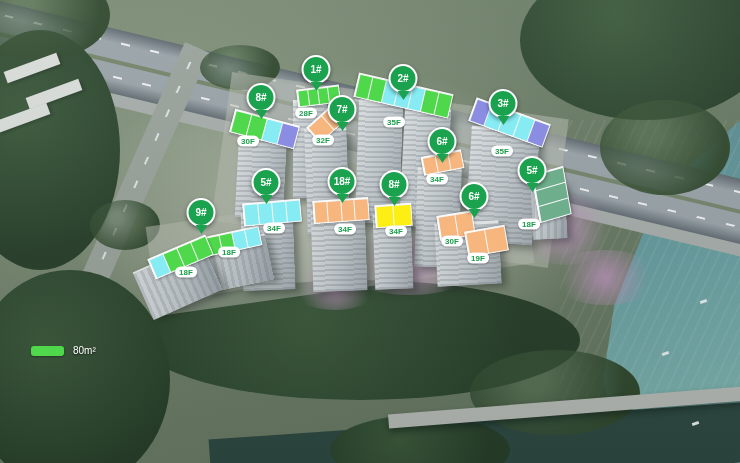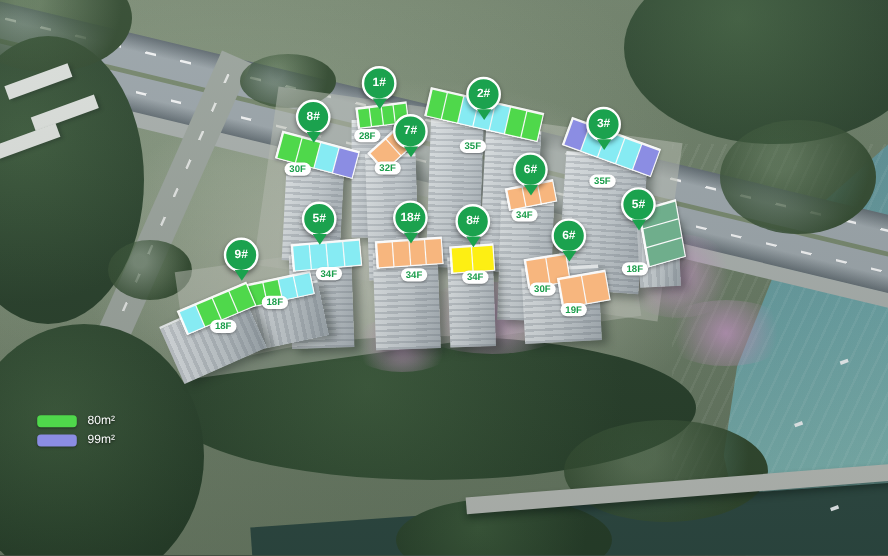--- a/index.html
+++ b/index.html
@@ -316,19 +316,15 @@
         <div class="pin-circle">6#</div>
         <div class="pin-tail"></div>
       </div>
     </div>
 
   <div class="legend">
     <div class="lrow">
         <span class="lswatch" style="background: rgb(79, 216, 75);"></span>
         <span class="llabel">80m²</span>
       </div>
-    <div class="lrow">
-        <span class="lswatch" style="background: rgb(139, 141, 227);"></span>
-        <span class="llabel">99m²</span>
-      </div>
   </div>
 
 </div>
 
 </body></html>

